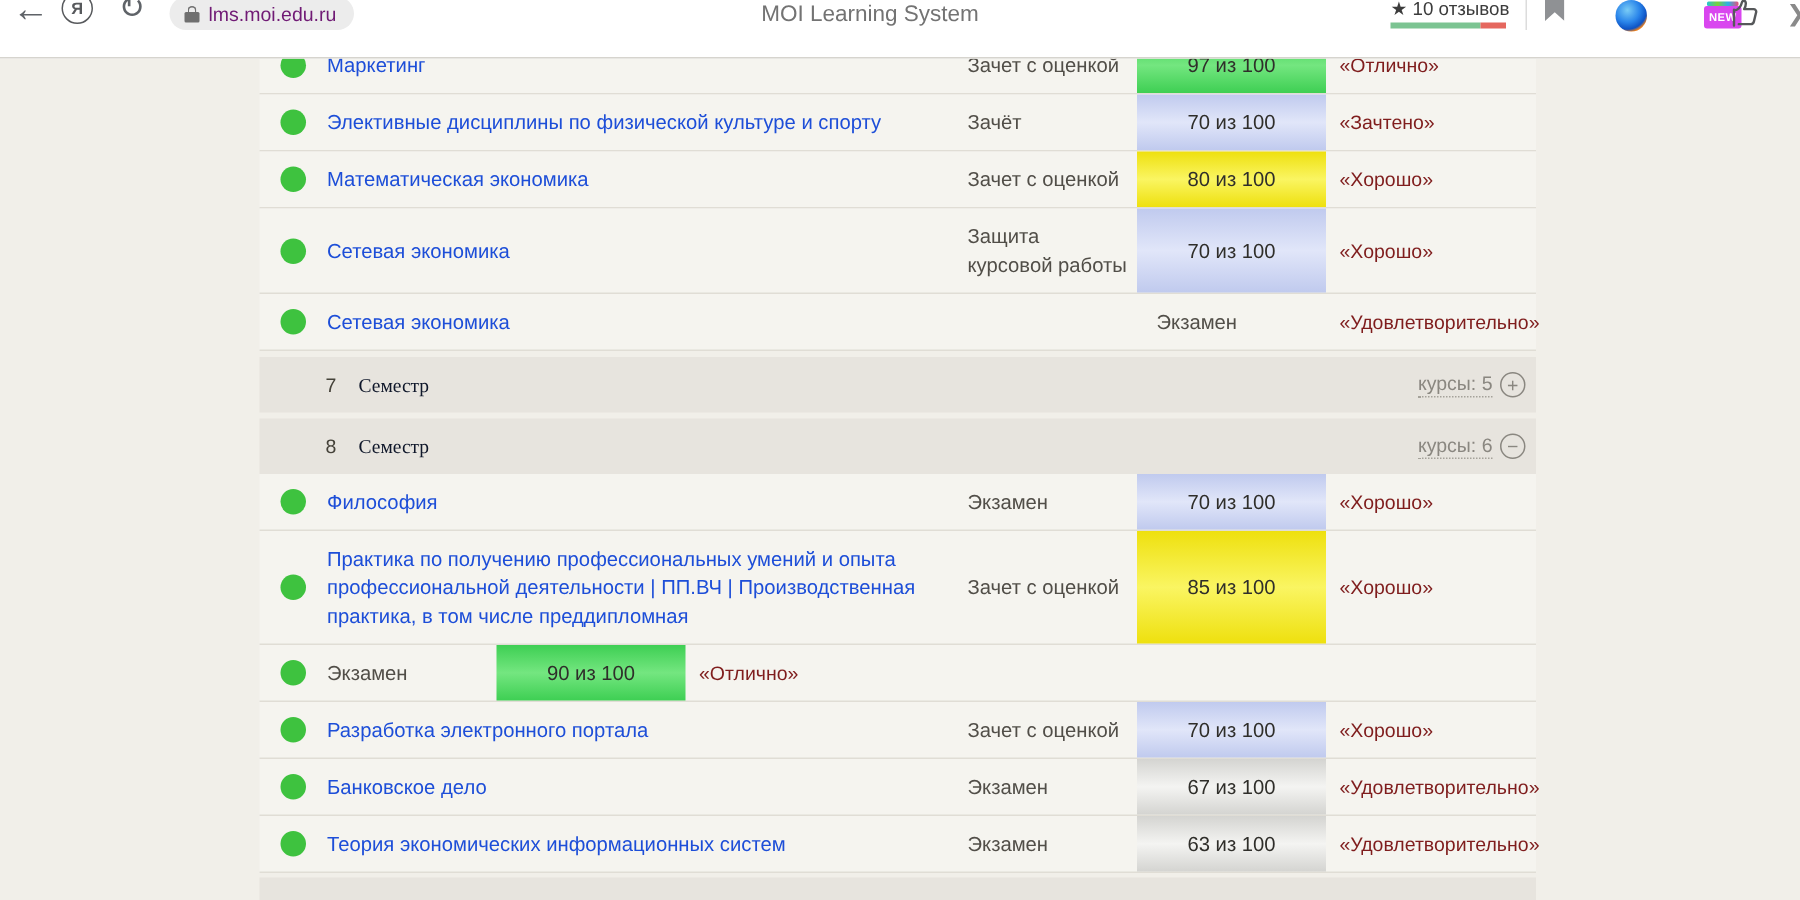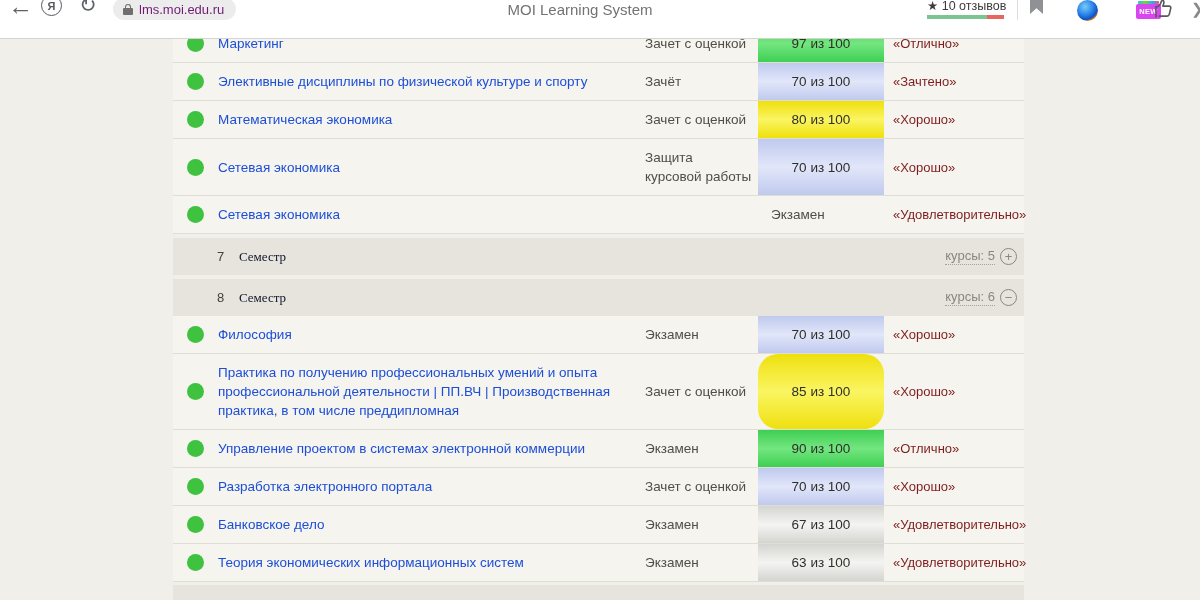--- a/index.html
+++ b/index.html
@@ -204,28 +204,27 @@
           <div class="cell-exam">Экзамен</div>
           <div class="cell-score" style="background: linear-gradient(rgb(192, 202, 238) 0%, rgb(225, 230, 249) 50%, rgb(192, 202, 238) 100%);">70 из 100</div>
           <div class="cell-grade">«Хорошо»</div>
         </div>
         <div class="row">
           <div class="cell-dot">
             <span class="status-dot"></span>
           </div>
           <div class="cell-course">Практика по получению профессиональных умений и опыта профессиональной деятельности | ПП.ВЧ | Производственная практика, в том числе преддипломная</div>
           <div class="cell-exam">Зачет с оценкой</div>
-          <div class="cell-score" style="background: linear-gradient(rgb(238, 224, 14) 0%, rgb(250, 245, 98) 50%, rgb(238, 224, 14) 100%); border-radius: 20px;">85 из 100</div>
-          <div class="cell-grade">«Хорошо»</div>
-        </div>
-        <div class="row">
-          <div class="cell-dot">
-            <span class="status-dot"></span>
-          </div>
-          <div class="cell-course">Управление проектом в системах электронной коммерции</div>
+          <div class="cell-score" style="background: linear-gradient(rgb(238, 224, 14) 0%, rgb(250, 245, 98) 50%, rgb(238, 224, 14) 100%);">85 из 100</div>
+          <div class="cell-grade">«Хорошо»</div>
+        </div>
+        <div class="row">
+          <div class="cell-dot">
+            <span class="status-dot"></span>
+          </div>
           <div class="cell-exam">Экзамен</div>
           <div class="cell-score" style="background: linear-gradient(rgb(62, 207, 83) 0%, rgb(116, 230, 128) 50%, rgb(62, 207, 83) 100%);">90 из 100</div>
           <div class="cell-grade">«Отлично»</div>
         </div>
         <div class="row">
           <div class="cell-dot">
             <span class="status-dot"></span>
           </div>
           <div class="cell-course">Разработка электронного портала</div>
           <div class="cell-exam">Зачет с оценкой</div>

